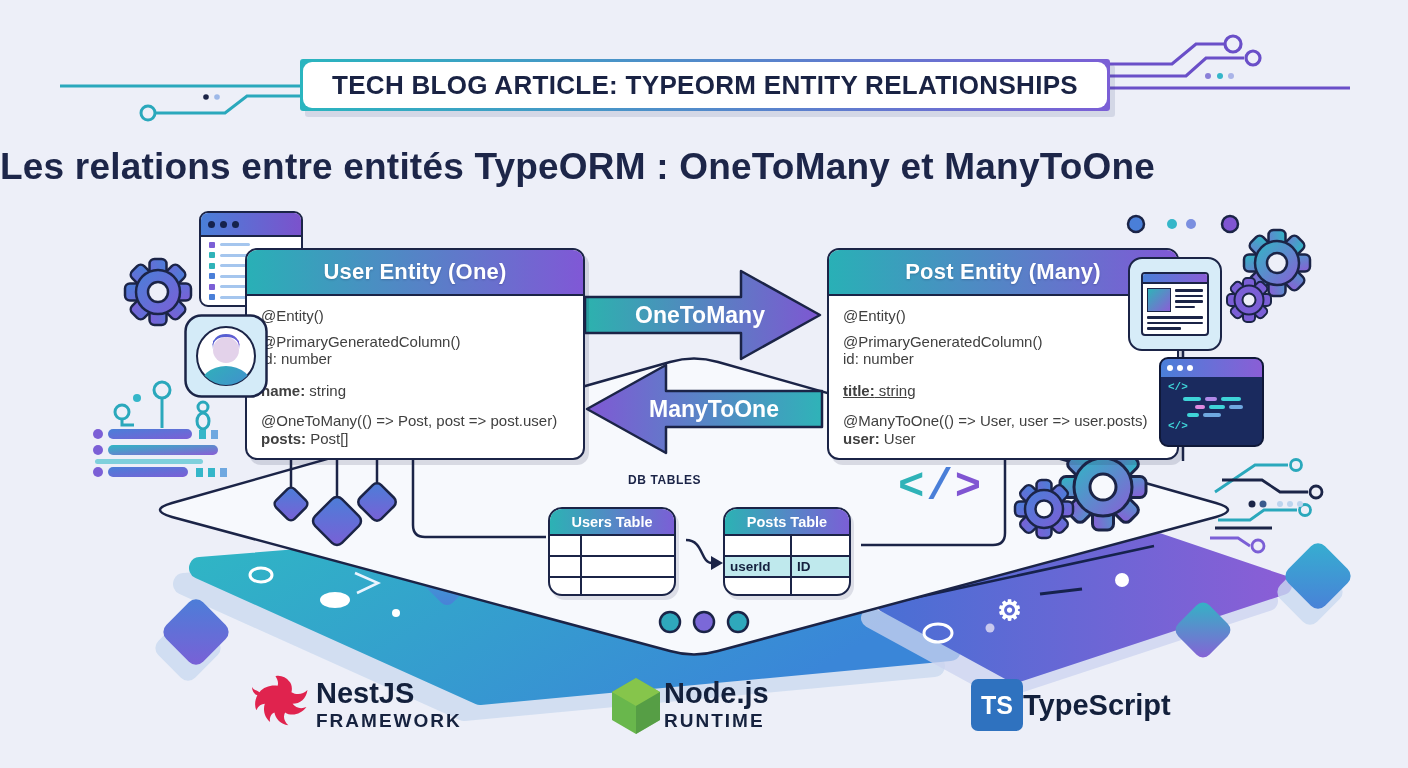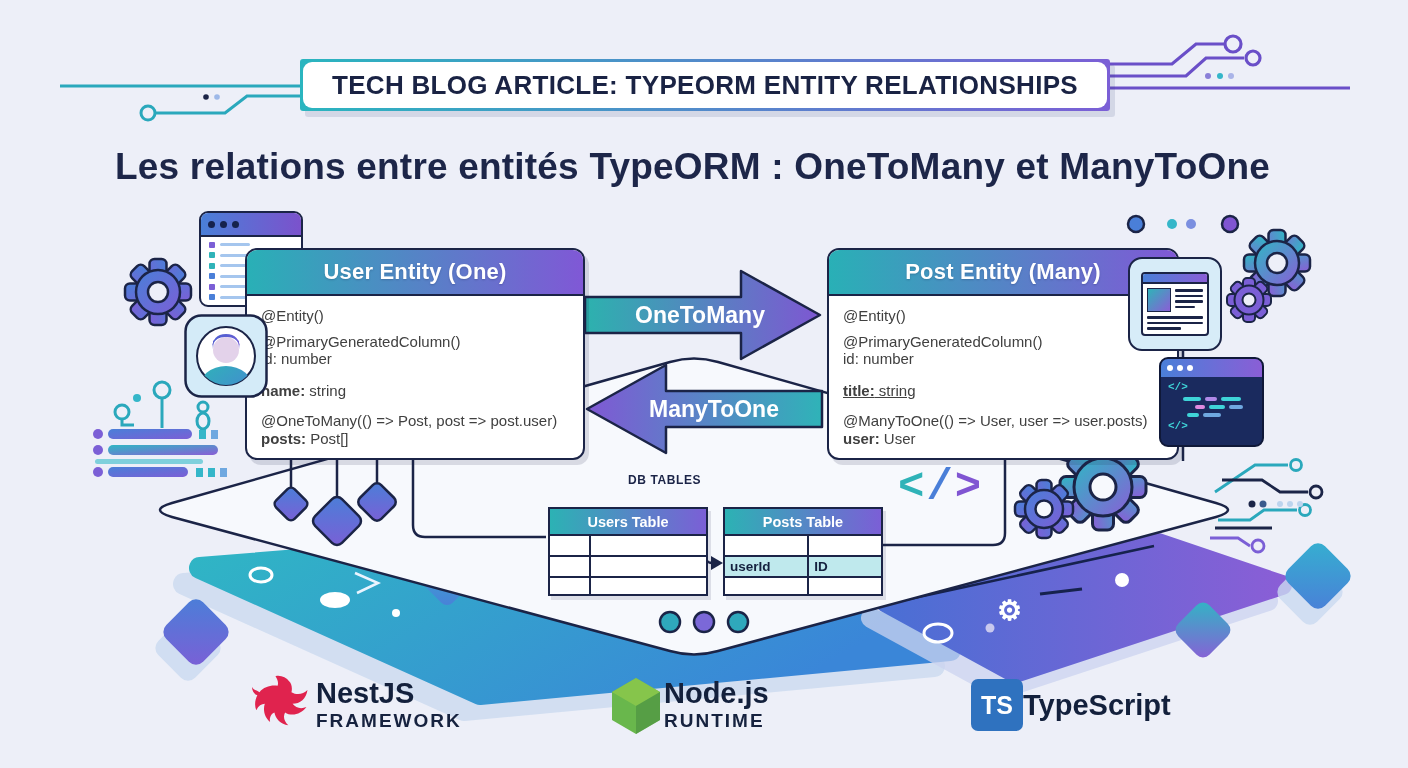--- a/index.html
+++ b/index.html
@@ -22,21 +22,21 @@
   .banner-inner{
     width:100%; height:100%; background:#ffffff; border-radius:9px;
     display:flex; align-items:center; justify-content:center;
   }
   .banner-inner span{
     font-size:26px; font-weight:800; letter-spacing:.3px; color:#1a2344;
   }
 
   
   .main-title{
-    left:0; top:146px; width:1385px; z-index:6; text-align:center;
+    left:0; top:146px; width:1385px; z-index:6; text-align:left;
     font-size:37px; font-weight:800; color:#1d2649; letter-spacing:.2px;
   }
 
   
   .entity-card{
     z-index:5; background:#ffffff; border:2.5px solid #1b2447; border-radius:12px;
     box-shadow:4px 5px 0 rgba(27,36,71,0.14); box-sizing:border-box; overflow:hidden;
   }
   .entity-card .hdr{
     height:44px; display:flex; align-items:center; justify-content:center;
@@ -47,22 +47,22 @@
   }
   .entity-card .body{ padding:11px 14px; font-size:15px; line-height:17.5px; color:#404040;}
   .code-line b{font-weight:700;}
 
   
   .db-label{
     left:628px; top:473px; width:152px; z-index:5; text-align:left;
     font-size:12px; font-weight:700; letter-spacing:.6px; color:#1b2447;
   }
   .db-table{
-    z-index:5; width:160px; background:#fff; border:2.5px solid #1b2447;
-    border-radius:0; overflow:hidden; box-sizing:border-box;
+    z-index:5; width:128px; background:#fff; border:2.5px solid #1b2447;
+    border-radius:14px; overflow:hidden; box-sizing:border-box;
     box-shadow:3px 4px 0 rgba(27,36,71,0.12);
   }
   .db-table .thdr{
     height:25px; display:flex; align-items:center; justify-content:center;
     background:linear-gradient(90deg,#2cb2b4,#7b5fd6);
     border-bottom:2.5px solid #1b2447;
     color:#fff; font-size:14.5px; font-weight:800;
   }
   .db-table .trow{display:flex; height:19px; border-bottom:2px solid #1b2447;}
   .db-table .trow:last-child{border-bottom:none;}

